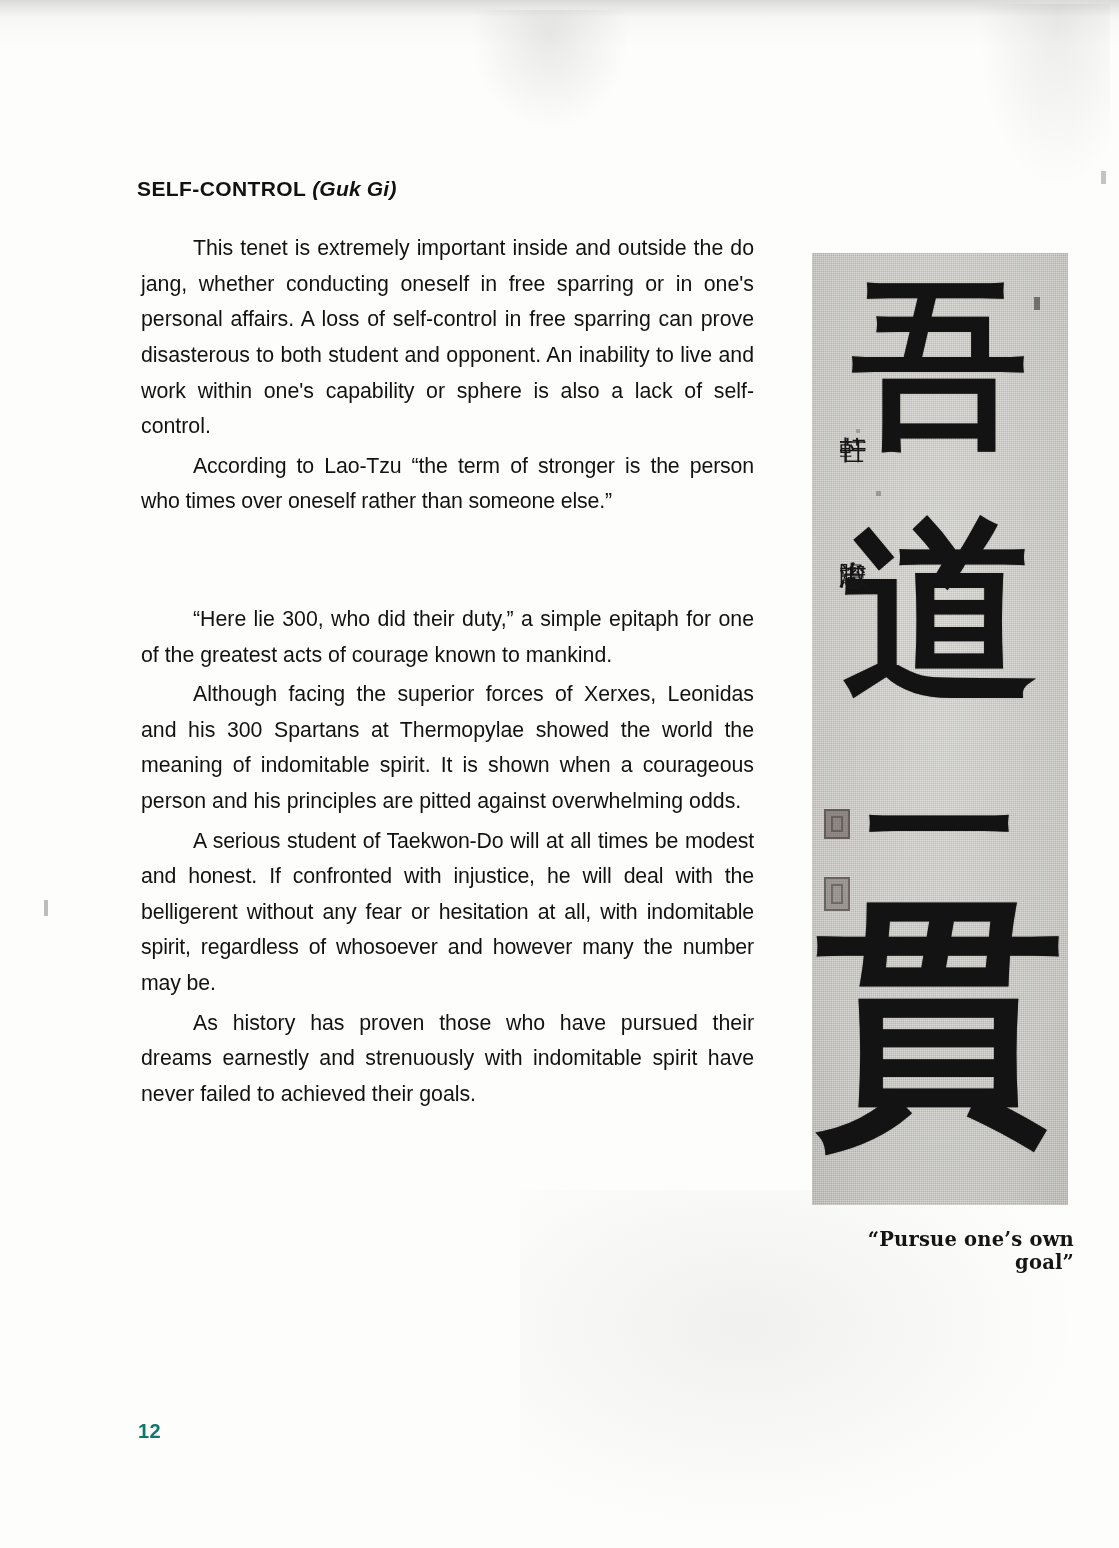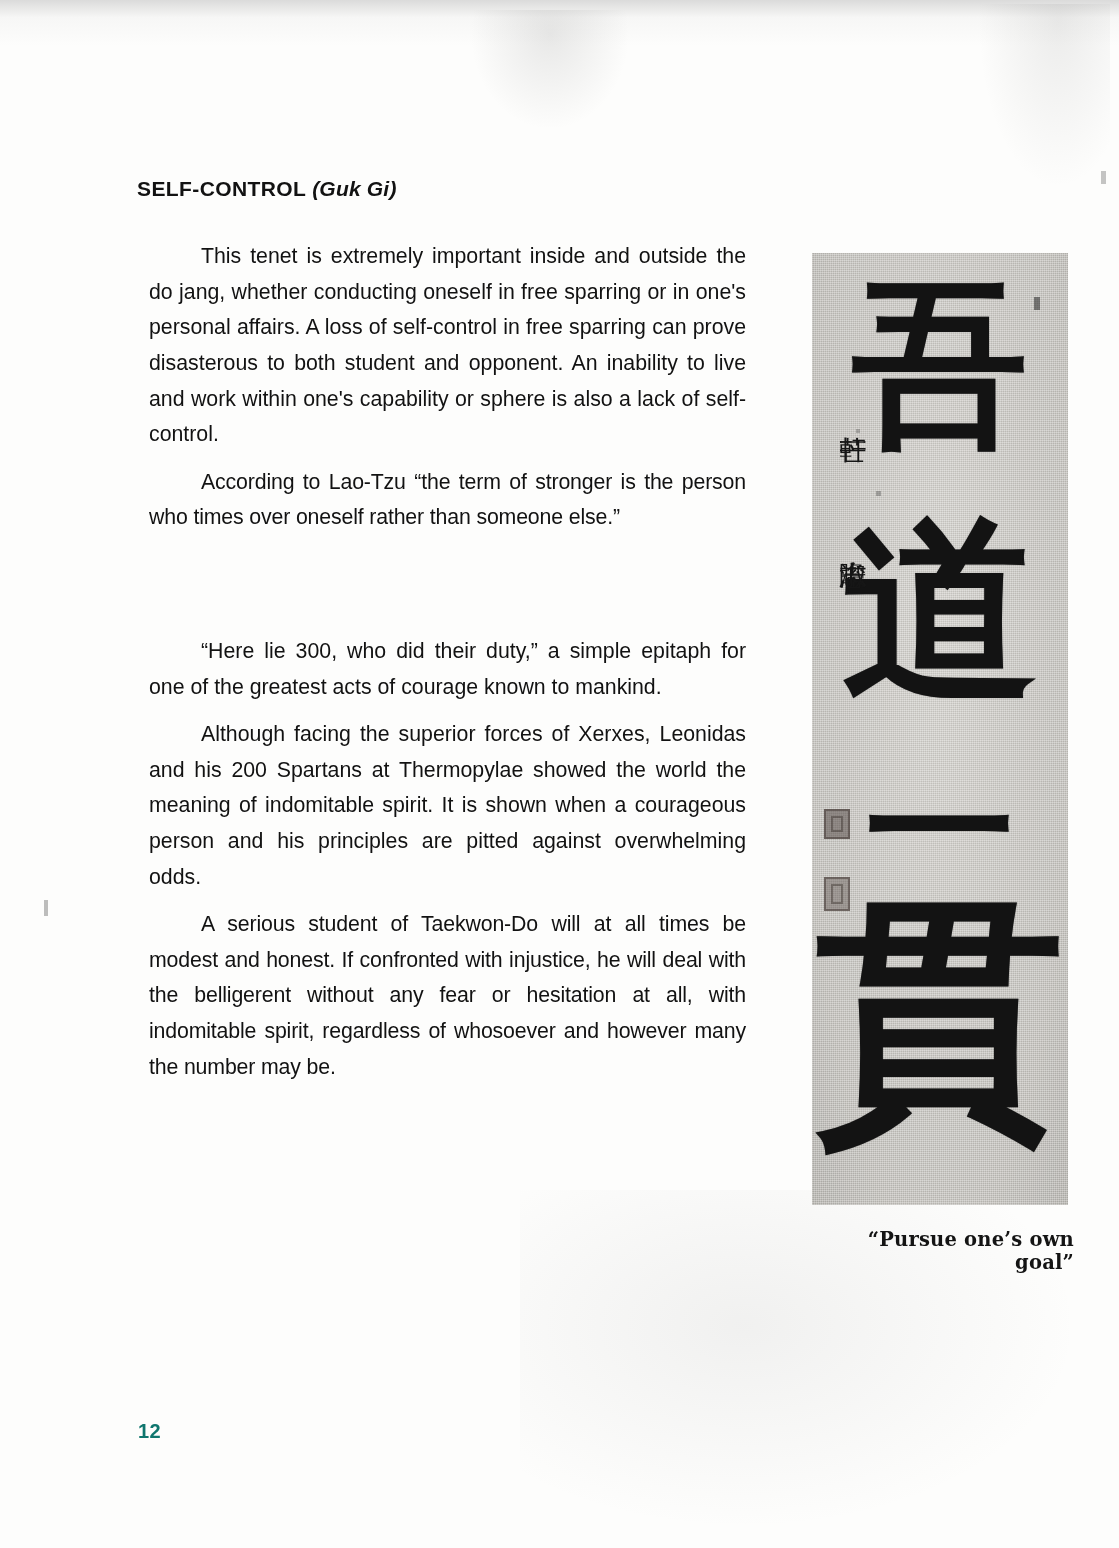--- a/index.html
+++ b/index.html
@@ -71,21 +71,21 @@
   }
   h2.heading .romanization {
     font-weight: bold;
     font-style: italic;
     letter-spacing: 0.2px;
     text-align: right;
   }
   p.body {
     font-size: 21.3px;
     line-height: 35.6px;
-    margin: 12px;
+    margin: 4px;
     text-align: justify;
     text-indent: 52px;
     -webkit-hyphens: none;
     hyphens: none;
     word-spacing: 0px;
   }
   p.body.tight { letter-spacing: -0.15px; }
   .gap-after-h1 { height: 25px; }
   .gap-before-h2 { height: 46px; }
   .gap-after-h2 { height: 28px; }
@@ -203,22 +203,23 @@
 
     <p class="body">This tenet is extremely important inside and outside the do jang, whether conducting oneself in free sparring or in one's personal affairs. A loss of self-control in free sparring can prove disasterous to both student and opponent. An inability to live and work within one's capability or sphere is also a lack of self-control.</p>
     <p class="body tight">According to Lao-Tzu “the term of stronger is the person who times over oneself rather than someone else.”</p>
 
     <div class="gap-before-h2"></div>
 
 
     <div class="gap-after-h2"></div>
 
     <p class="body">“Here lie 300, who did their duty,” a simple epitaph for one of the greatest acts of courage known to mankind.</p>
-    <p class="body">Although facing the superior forces of Xerxes, Leonidas and his 200 Spartans at Thermopylae showed the world the meaning of indomitable spirit. It is shown when a courageous person and his principles are pitted against overwhelming odds.</p>
+    <p class="body">Although facing the superior forces of Xerxes, Leonidas and his 300 Spartans at Thermopylae showed the world the meaning of indomitable spirit. It is shown when a courageous person and his principles are pitted against overwhelming odds.</p>
     <p class="body tight">A serious student of Taekwon-Do will at all times be modest and honest. If confronted with injustice, he will deal with the belligerent without any fear or hesitation at all, with indomitable spirit, regardless of whosoever and however many the number may be.</p>
+    <p class="body">As history has proven those who have pursued their dreams earnestly and strenuously with indomitable spirit have never failed to achieved their goals.</p>
 
   </div>
 
   <div class="figure">
     <div class="calligraphy">
       <div class="glyph g1">吾</div>
       <div class="glyph g2">道</div>
       <div class="glyph g3">一</div>
       <div class="glyph g4">貫</div>
 

